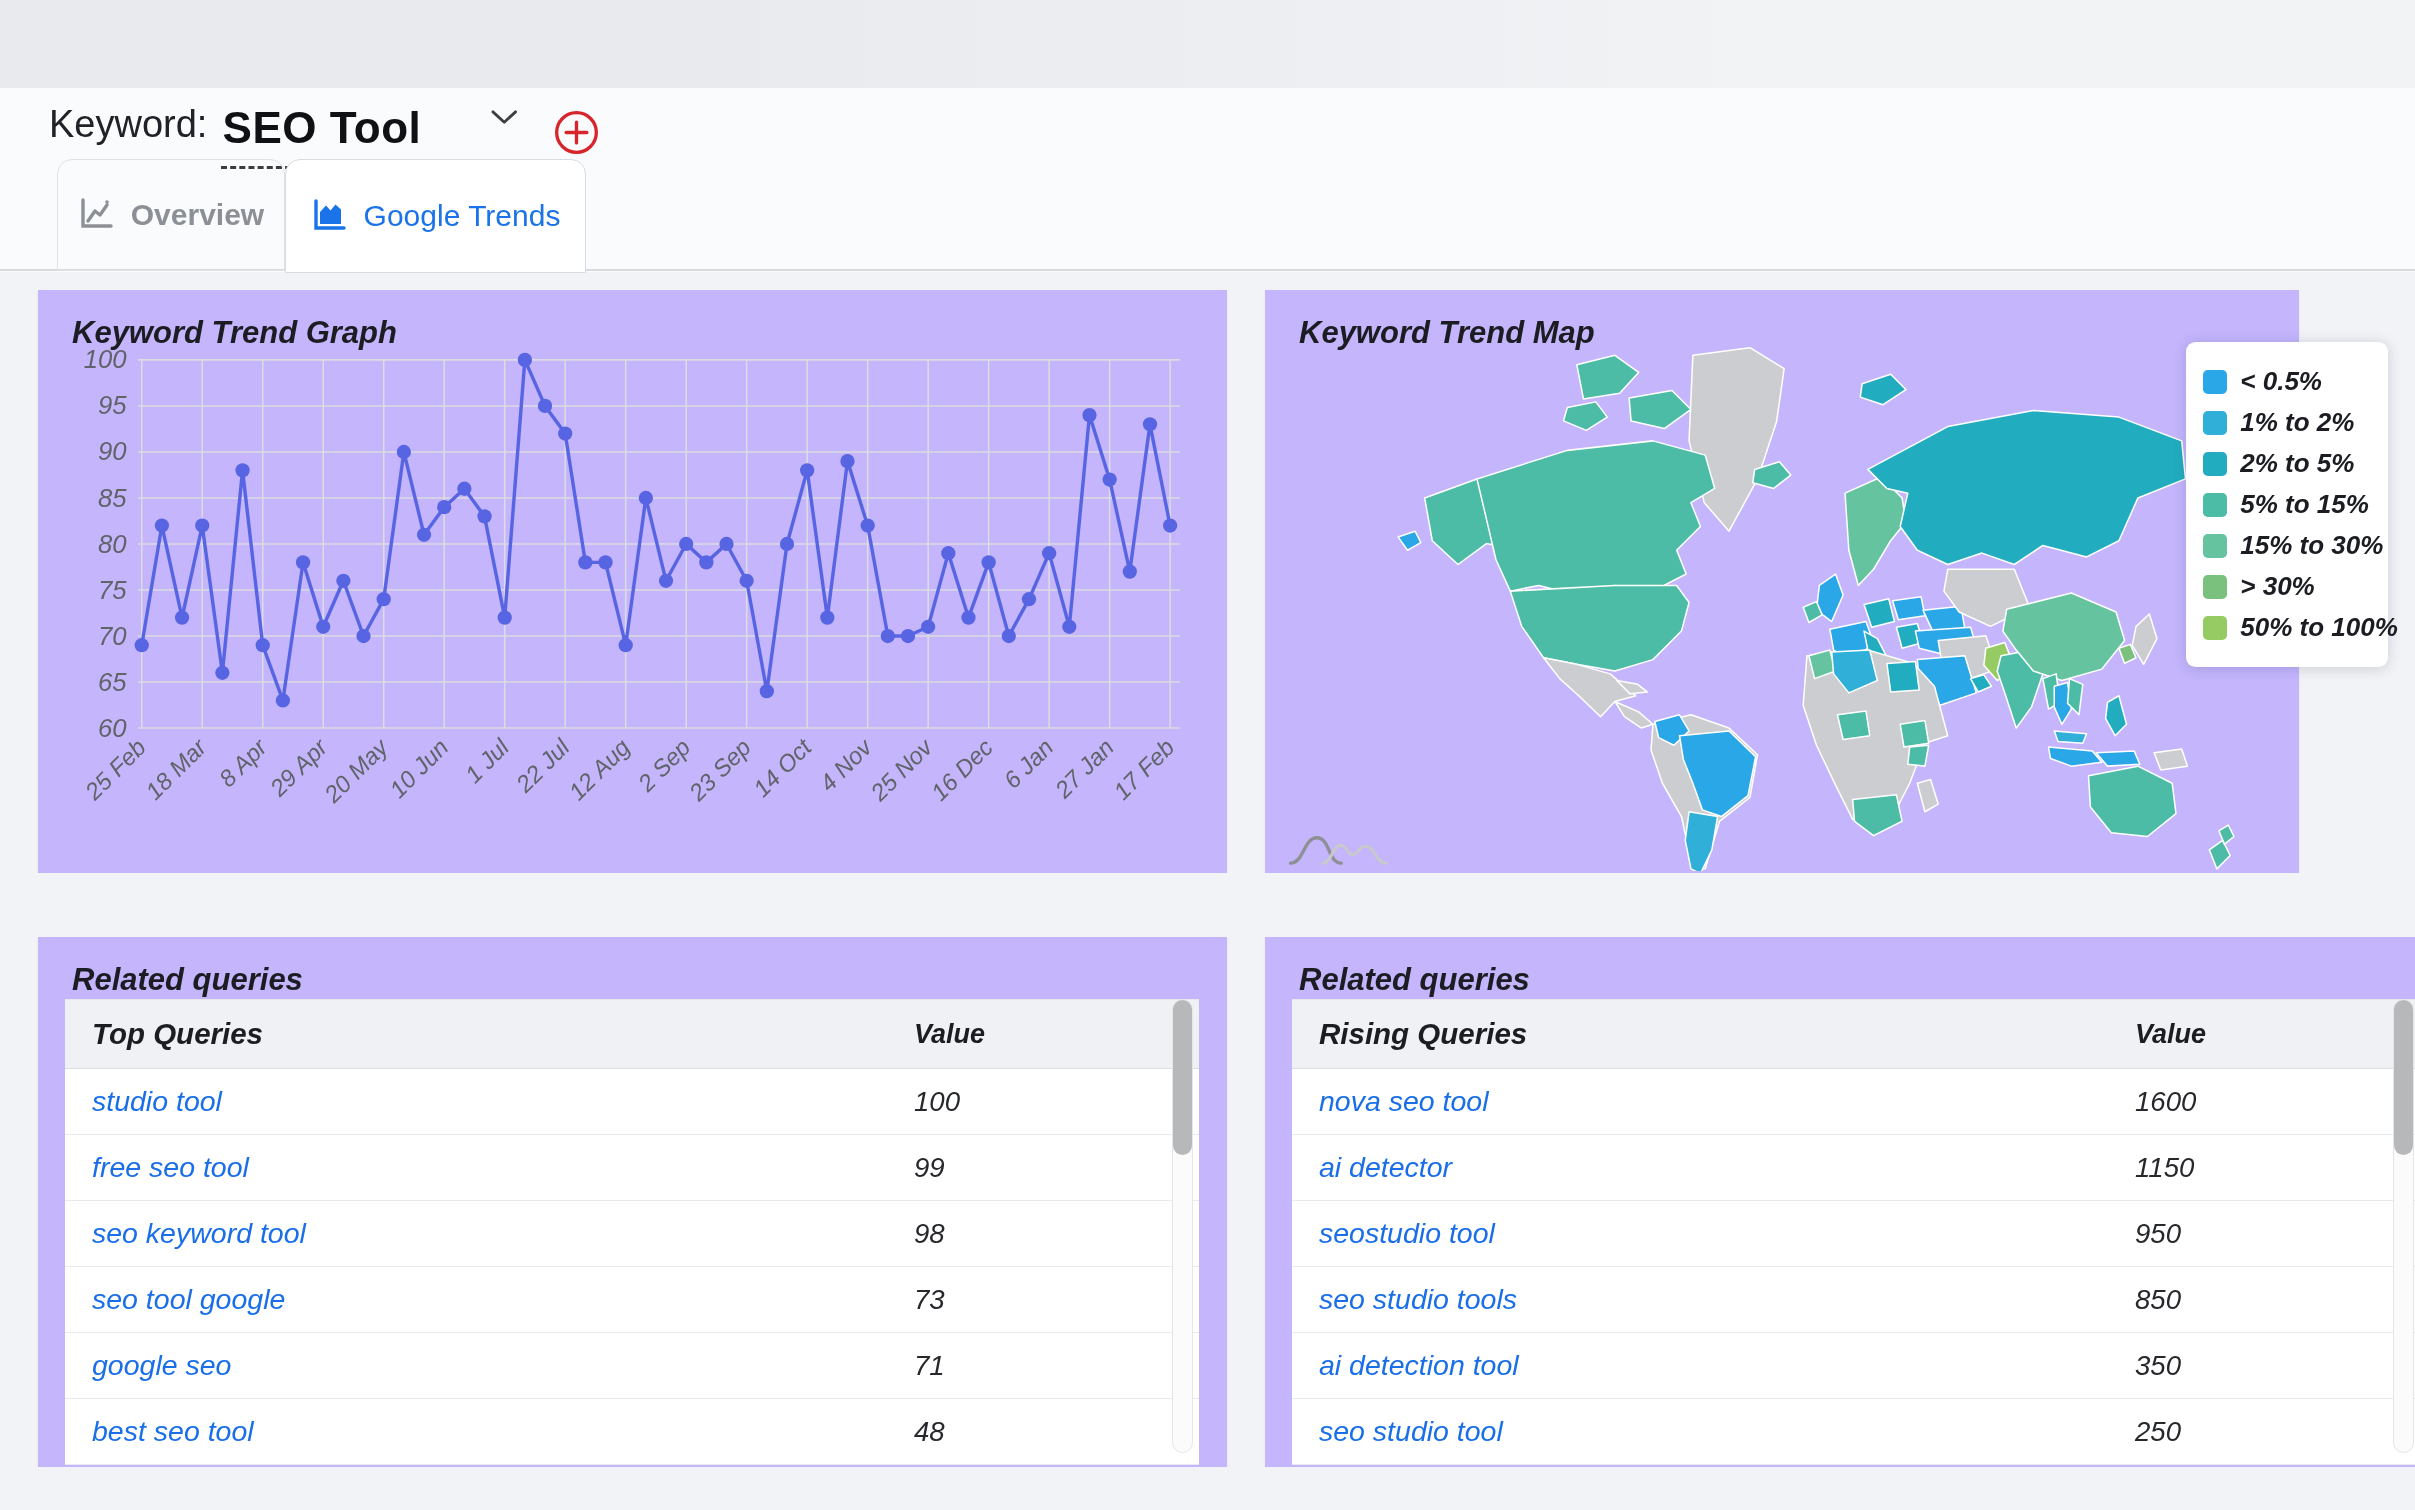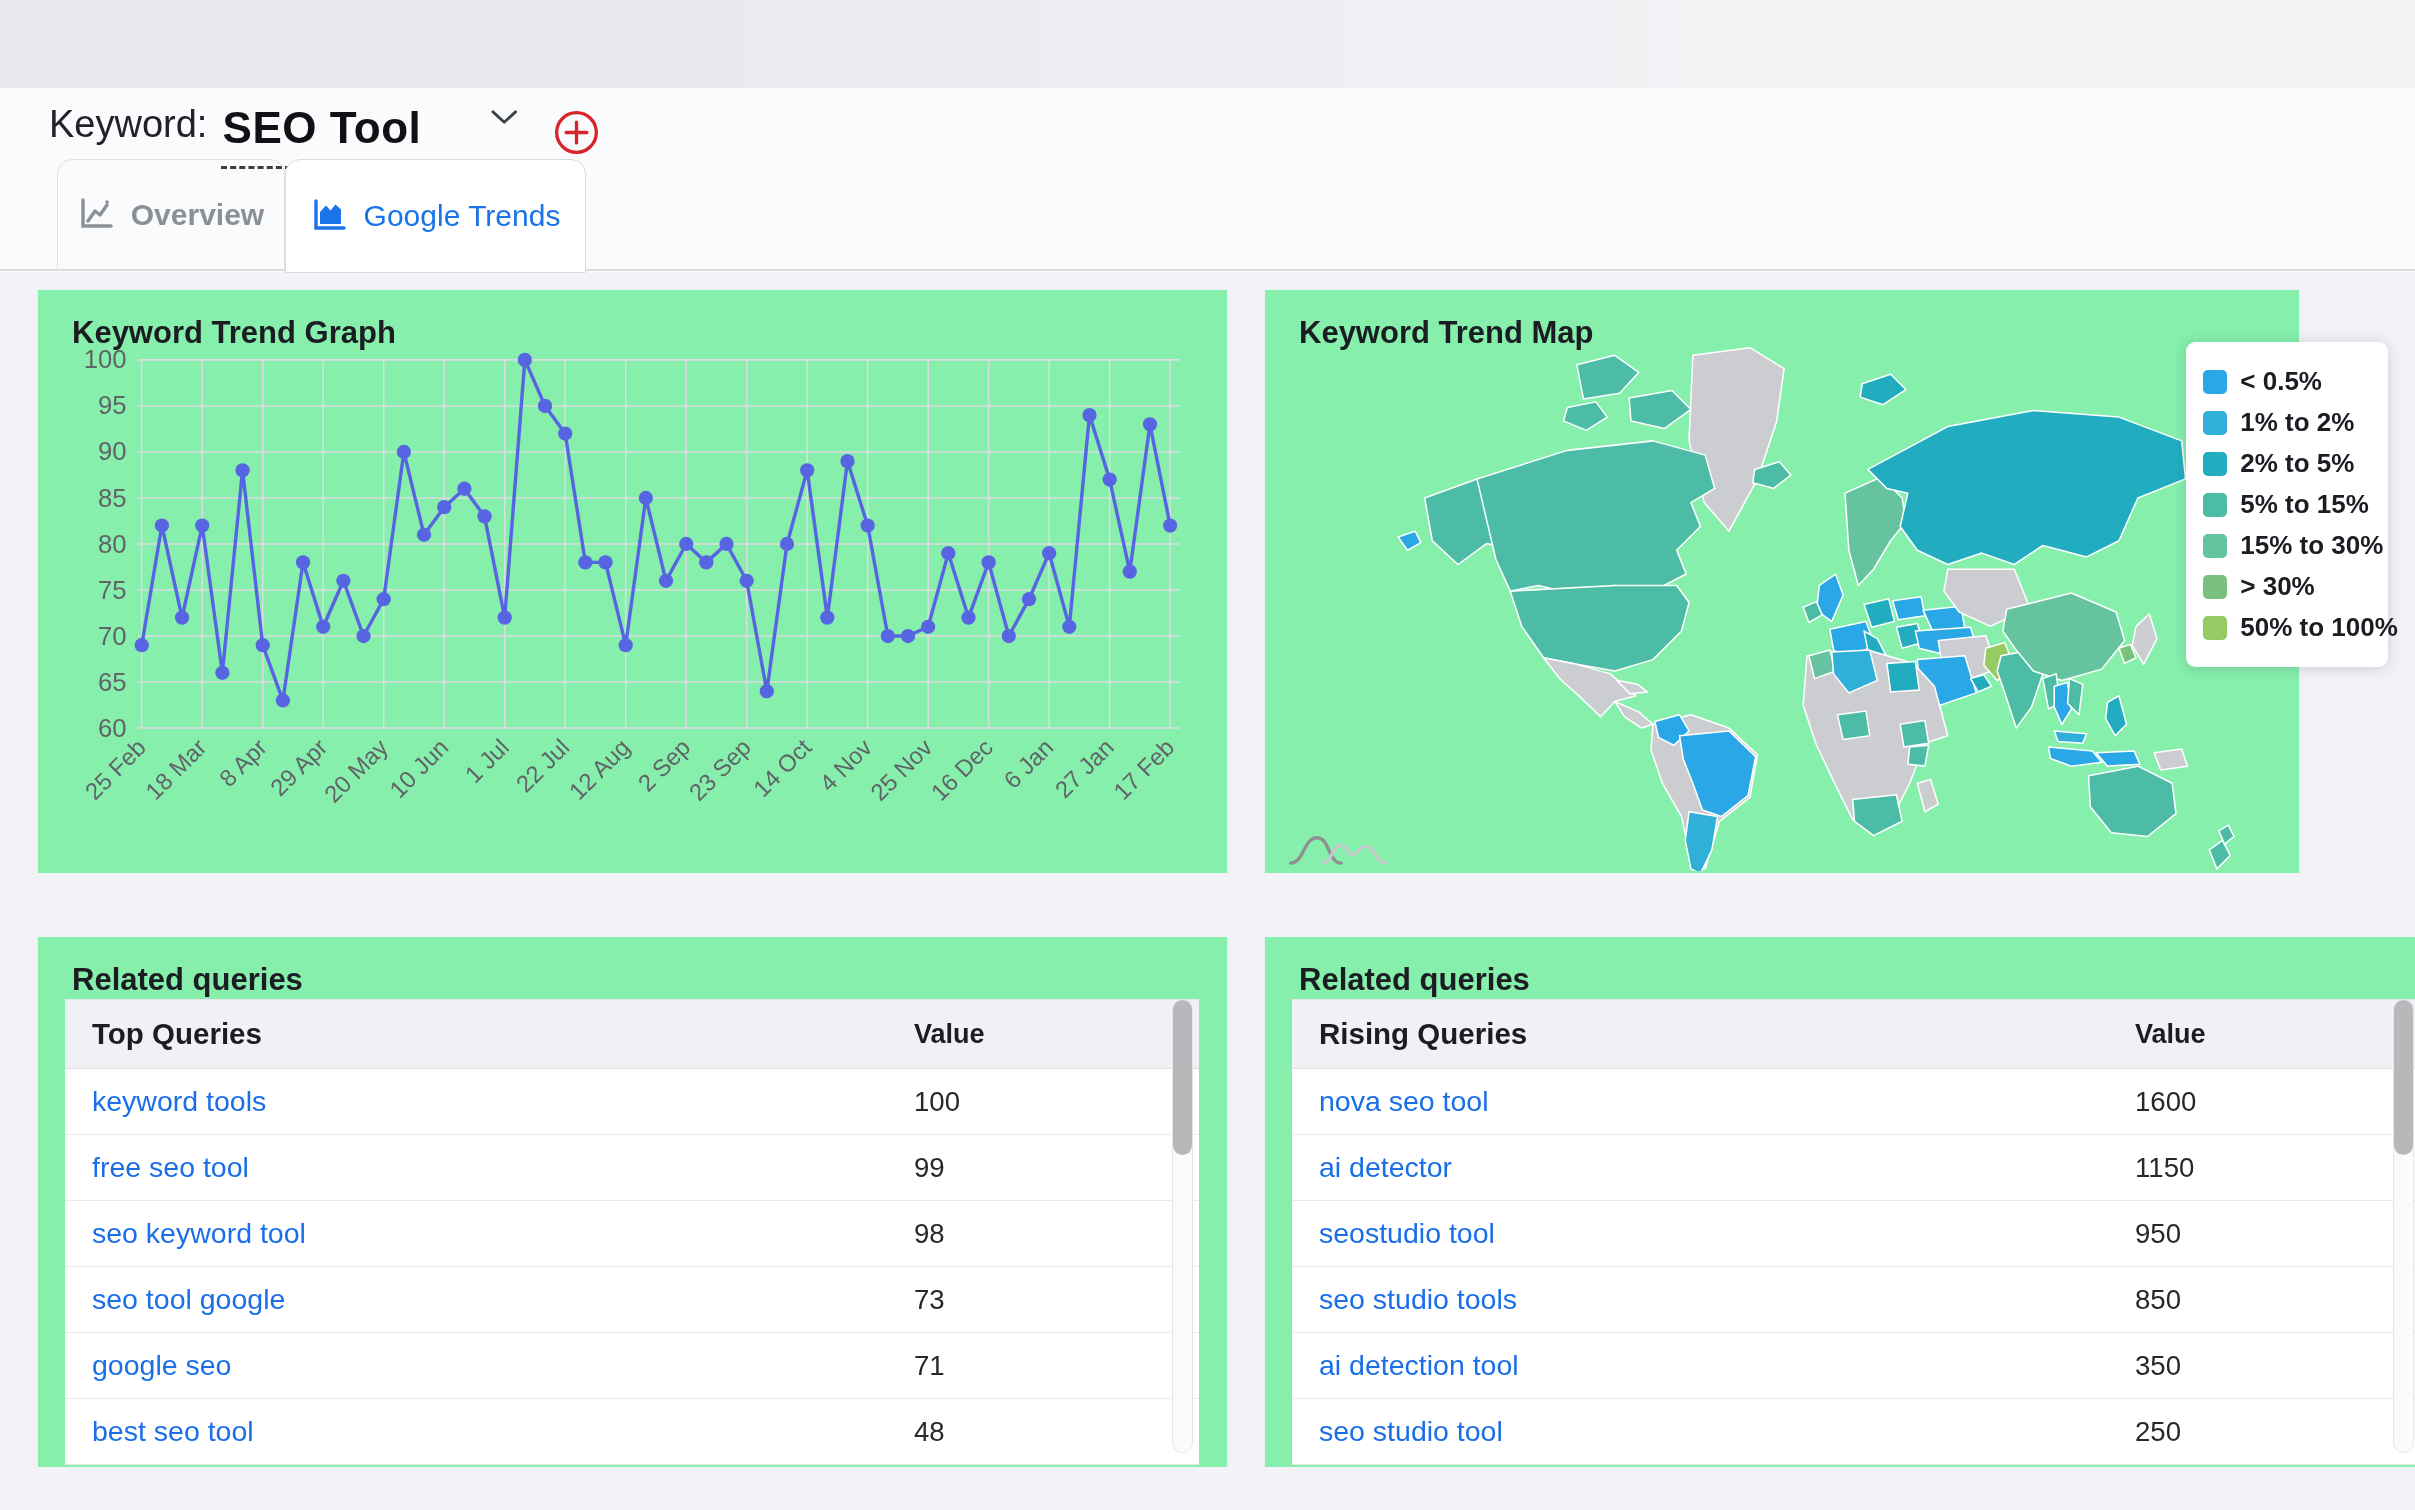--- a/index.html
+++ b/index.html
@@ -21,21 +21,21 @@
   .tabrow { position:absolute; left:0; top:159px; width:2416px; height:112px; }
   .tabrow .underline { position:absolute; left:0; bottom:0; width:2416px; height:1.9px; background:#D8DADE; }
   .tab { position:absolute; top:0; height:112px; display:flex; align-items:center; justify-content:center;
          gap:17px; border:1.9px solid #DFE1E5; border-radius:15px 15px 0 0; cursor:pointer; }
   .tab.inactive { left:57px; width:228px; background:transparent; }
   .tab.inactive .tab-label { color:#8C9096; font-weight:700; font-size:30px; }
   .tab.active { left:285px; width:301px; background:#FFFFFF; border-color:#D9DBDF; z-index:3; height:114px; }
   .tab.active .tab-label { color:#1A73E8; font-weight:400; font-size:30px; }
 
   
-  .card { position:absolute; background:#86efac; box-shadow:0 1px 2.9px rgba(30,35,60,.05); }
+  .card { position:absolute; background:#c4b5fd; box-shadow:0 1px 2.9px rgba(30,35,60,.05);font-style:italic; }
   .card-graph   { left:38px;   top:290px; width:1189px; height:583px; }
   .card-map     { left:1265px; top:290px; width:1034px; height:583px; }
   .card-q-left  { left:38px;   top:937px; width:1189px; height:530px; overflow:hidden; }
   .card-q-right { left:1265px; top:937px; width:1151px; height:530px; overflow:hidden; }
   .card-title { position:absolute; left:34px; top:25px; font-size:31px; font-weight:700; color:#1B1D22; }
 
   
   #trend-chart { position:absolute; left:19px; top:48px; width:1156px; height:528px; }
 
   
@@ -340,21 +340,21 @@
 
 <section class="card card-q-left">
   <div class="card-title">Related queries</div>
   <div class="qtable">
     <div class="qhead">
       <span class="h1">Top Queries</span>
       <span class="h2">Value</span>
     </div>
     <div class="qbody">
         <div class="qrow">
-          <span class="q">keyword tools</span>
+          <span class="q">studio tool</span>
           <span class="v">100</span>
         </div>
         <div class="qrow">
           <span class="q">free seo tool</span>
           <span class="v">99</span>
         </div>
         <div class="qrow">
           <span class="q">seo keyword tool</span>
           <span class="v">98</span>
         </div>

